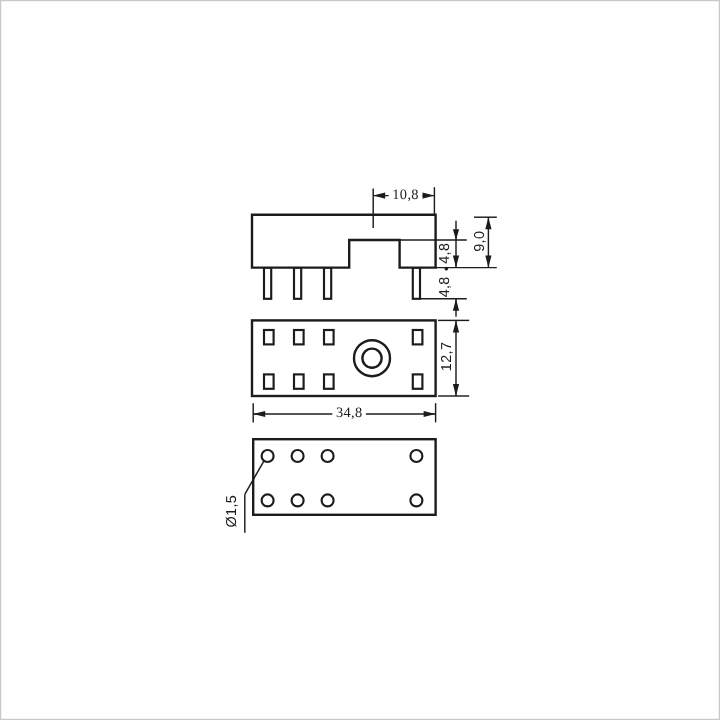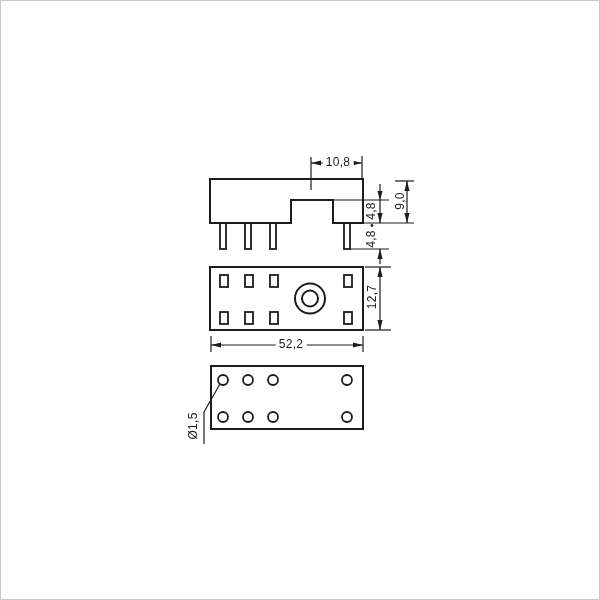--- a/index.html
+++ b/index.html
@@ -15,21 +15,21 @@
   .ol{fill:#ffffff;stroke:currentColor;stroke-width:2;stroke-linejoin:miter;}
   .hole{fill:#ffffff;stroke:currentColor;stroke-width:1.8;}
   .th{fill:none;stroke:currentColor;stroke-width:1.2;}
   .ah{fill:currentColor;stroke:none;}
   
   .lbl{
     position:absolute;font-size:12px;line-height:13px;letter-spacing:.3px;
     color:var(--line,#1c1c1c);white-space:nowrap;
     transform:translate(-50%,-50%);
   }
-  .lbl.bg{background:var(--background,#ffffff);padding:0 3px;}
+  .lbl.bg{background:var(--background,#ffffff);padding:0 3px;font-family:Liberation Serif, serif;}
   .lbl.rot{transform:translate(-50%,-50%) rotate(-90deg);}
   .lbl.dot{font-size:11px;}
 </style>
 </head>
 <body>
 
 <div class="canvas">
   <svg width="600" height="600" viewBox="0 0 600 600">
 
     <g>
@@ -116,15 +116,15 @@
       <line class="th" x1="204" y1="412" x2="204" y2="444"></line>
     </g>
   </svg>
 
   <div class="lbl bg" style="left:338px;top:162px">10,8</div>
   <div class="lbl rot" style="left:400px;top:201px">9,0</div>
   <div class="lbl rot" style="left:371px;top:211px">4,8</div>
   <div class="lbl dot" style="left:372px;top:225px">•</div>
   <div class="lbl rot" style="left:371px;top:239px">4,8</div>
   <div class="lbl rot" style="left:372px;top:297px">12,7</div>
-  <div class="lbl bg" style="left:291px;top:344px">52,2</div>
+  <div class="lbl bg" style="left:291px;top:344px">34,8</div>
   <div class="lbl rot" style="left:193px;top:426px">Ø1,5</div>
 </div>
 
 </body></html>

